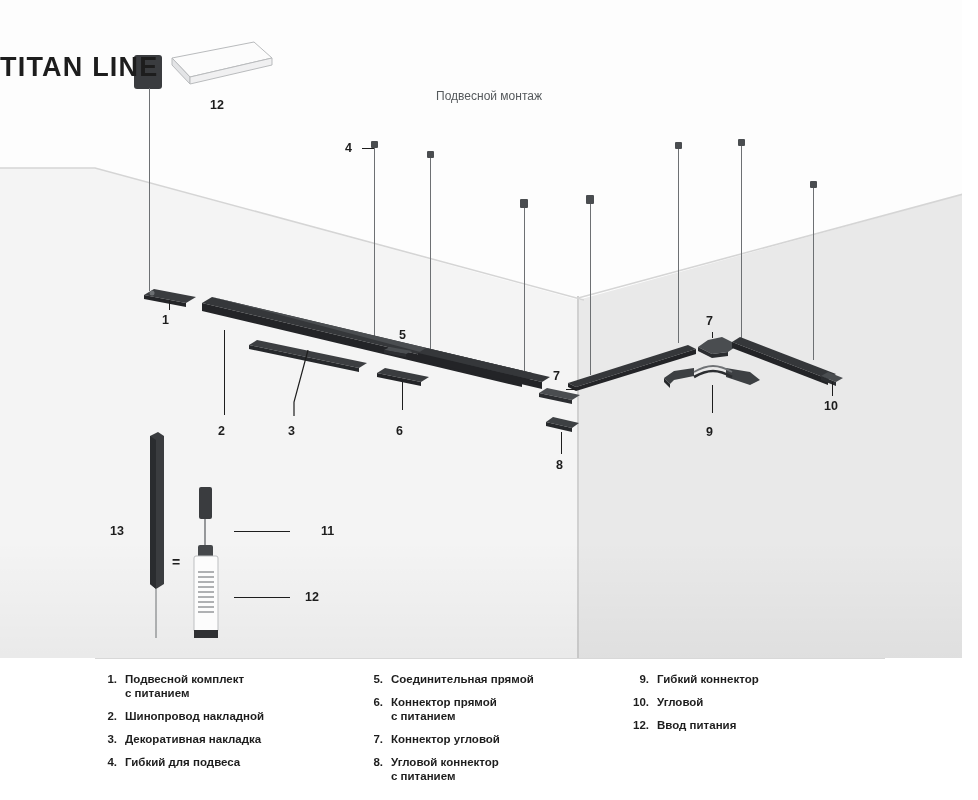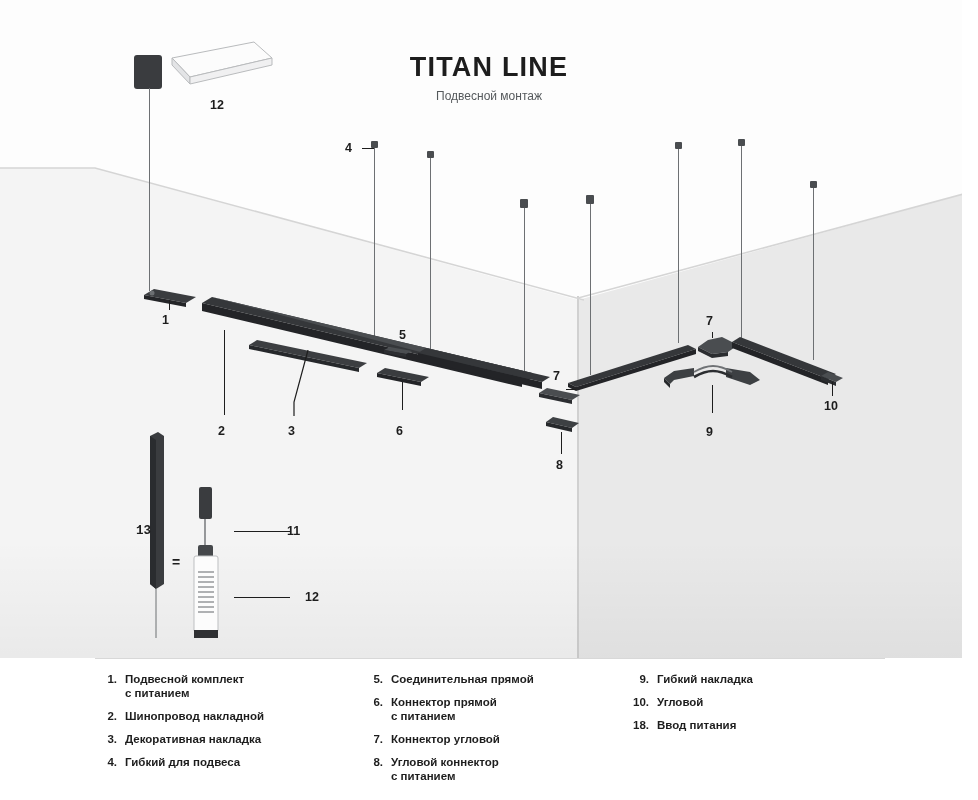--- a/index.html
+++ b/index.html
@@ -64,21 +64,21 @@
     left: 0; bottom: 0;
     width: 978px; height: 120px;
     background: linear-gradient(to bottom, rgba(0,0,0,0), rgba(0,0,0,0.045));
   }
 
   
   .title {
     position: absolute;
     left: 0; top: 52px;
     width: 978px;
-    text-align: center;
+    text-align: left;
     font-size: 27px;
     font-weight: bold;
     letter-spacing: 1.2px;
     color: #1d1d1d;
   }
   .subtitle {
     position: absolute;
     left: 0; top: 89px;
     width: 978px;
     text-align: center;
@@ -338,23 +338,23 @@
     <div class="num" style="left:218px;top:424px;">2</div>
     <div class="num" style="left:288px;top:424px;">3</div>
     <div class="num" style="left:345px;top:141px;">4</div>
     <div class="num" style="left:399px;top:328px;">5</div>
     <div class="num" style="left:396px;top:424px;">6</div>
     <div class="num" style="left:553px;top:369px;">7</div>
     <div class="num" style="left:706px;top:314px;">7</div>
     <div class="num" style="left:556px;top:458px;">8</div>
     <div class="num" style="left:706px;top:425px;">9</div>
     <div class="num" style="left:824px;top:399px;">10</div>
-    <div class="num" style="left:287px;top:524px;">11</div>
+    <div class="num" style="left:321px;top:524px;">11</div>
     <div class="num" style="left:305px;top:590px;">12</div>
-    <div class="num" style="left:136px;top:524px;font-family:Liberation Mono, monospace;">13</div>
+    <div class="num" style="left:110px;top:524px;">13</div>
     <div class="num" style="left:172px;top:554px;font-size:14px;">=</div>
   </div>
 
   <div class="title">TITAN LINE</div>
   <div class="subtitle">Подвесной монтаж</div>
 
   <div id="legend">
     <div class="legend-rule"></div>
     <div class="legend-cols">
 
@@ -395,28 +395,28 @@
         <div class="legend-item">
           <span class="legend-idx">8.</span>
           <span class="legend-text">Угловой коннектор
 с питанием</span>
         </div>
       </div>
 
       <div class="legend-col">
         <div class="legend-item">
           <span class="legend-idx">9.</span>
-          <span class="legend-text">Гибкий накладка</span>
+          <span class="legend-text">Гибкий коннектор</span>
         </div>
         <div class="legend-item">
           <span class="legend-idx">10.</span>
           <span class="legend-text">Угловой</span>
         </div>
         <div class="legend-item">
-          <span class="legend-idx">18.</span>
+          <span class="legend-idx">12.</span>
           <span class="legend-text">Ввод питания</span>
         </div>
       </div>
 
     </div>
   </div>
 
 </div>
 
 </body></html>

